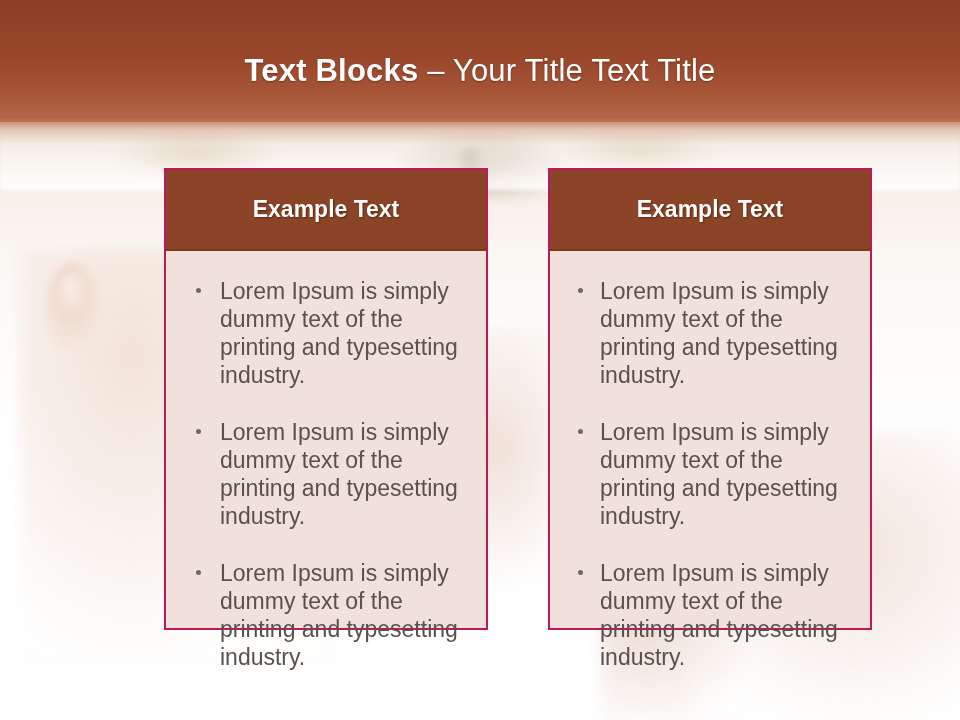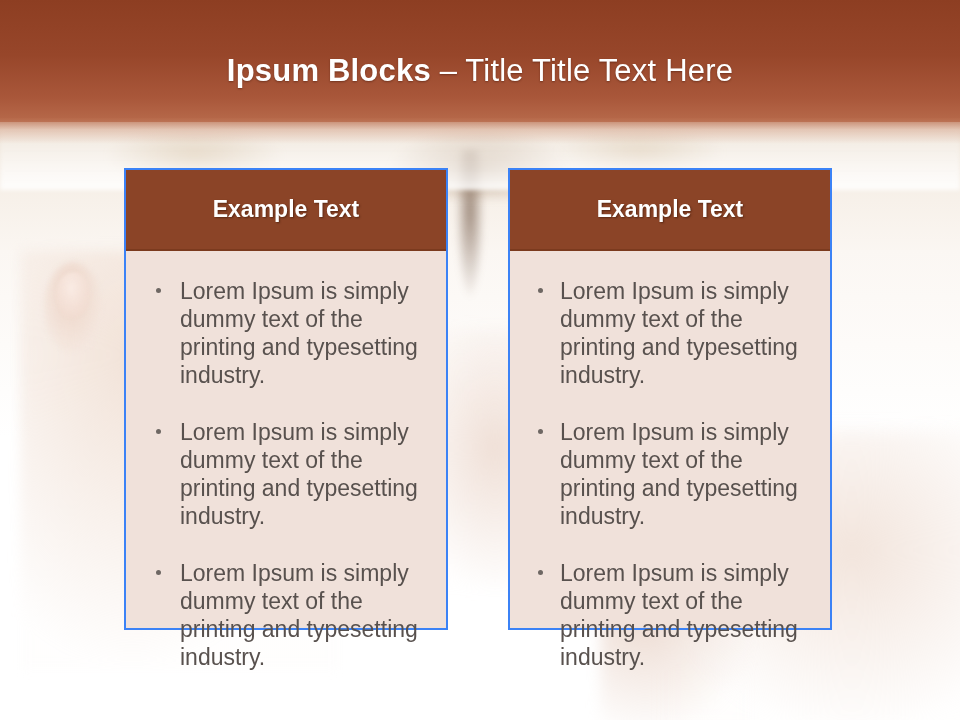--- a/index.html
+++ b/index.html
@@ -149,23 +149,24 @@
     letter-spacing: 0.2px;
     text-shadow: 0 1px 2px rgba(60,20,8,0.45);
     white-space: nowrap;
   }
   .slide-title .bold { font-weight: bold; }
   .slide-title .light { font-weight: normal; }
 
   
   .block {
     position: absolute;
-    border: 2px solid #3b82f6;
+    border: 2px solid #be185d;
     box-sizing: border-box;
     background: #f0e1da;
+    margin-left: 40px;
   }
   .block-header {
     height: 79px;
     background: #8b4427;
     display: flex;
     align-items: center;
     justify-content: center;
     box-sizing: border-box;
   }
   .block-header-text {
@@ -238,21 +239,21 @@
     <div class="thumb-left"></div>
     <div class="thumb-nail"></div>
     <div class="palm-center"></div>
     <div class="hand-right"></div>
     <div class="wrist"></div>
   </div>
 
   <div class="title-band"></div>
   <div class="title-band-fade"></div>
   <div class="slide-title">
-    <span class="bold">Ipsum Blocks</span><span class="light"> – Title Title Text Here</span>
+    <span class="bold">Text Blocks</span><span class="light"> – Your Title Text Title</span>
   </div>
 
   <div class="block" id="block-left">
     <div class="block-header">
       <span class="block-header-text">Example Text</span>
     </div>
     <div class="block-divider"></div>
     <div class="block-body">
       <ul class="bullets">
         <li>

